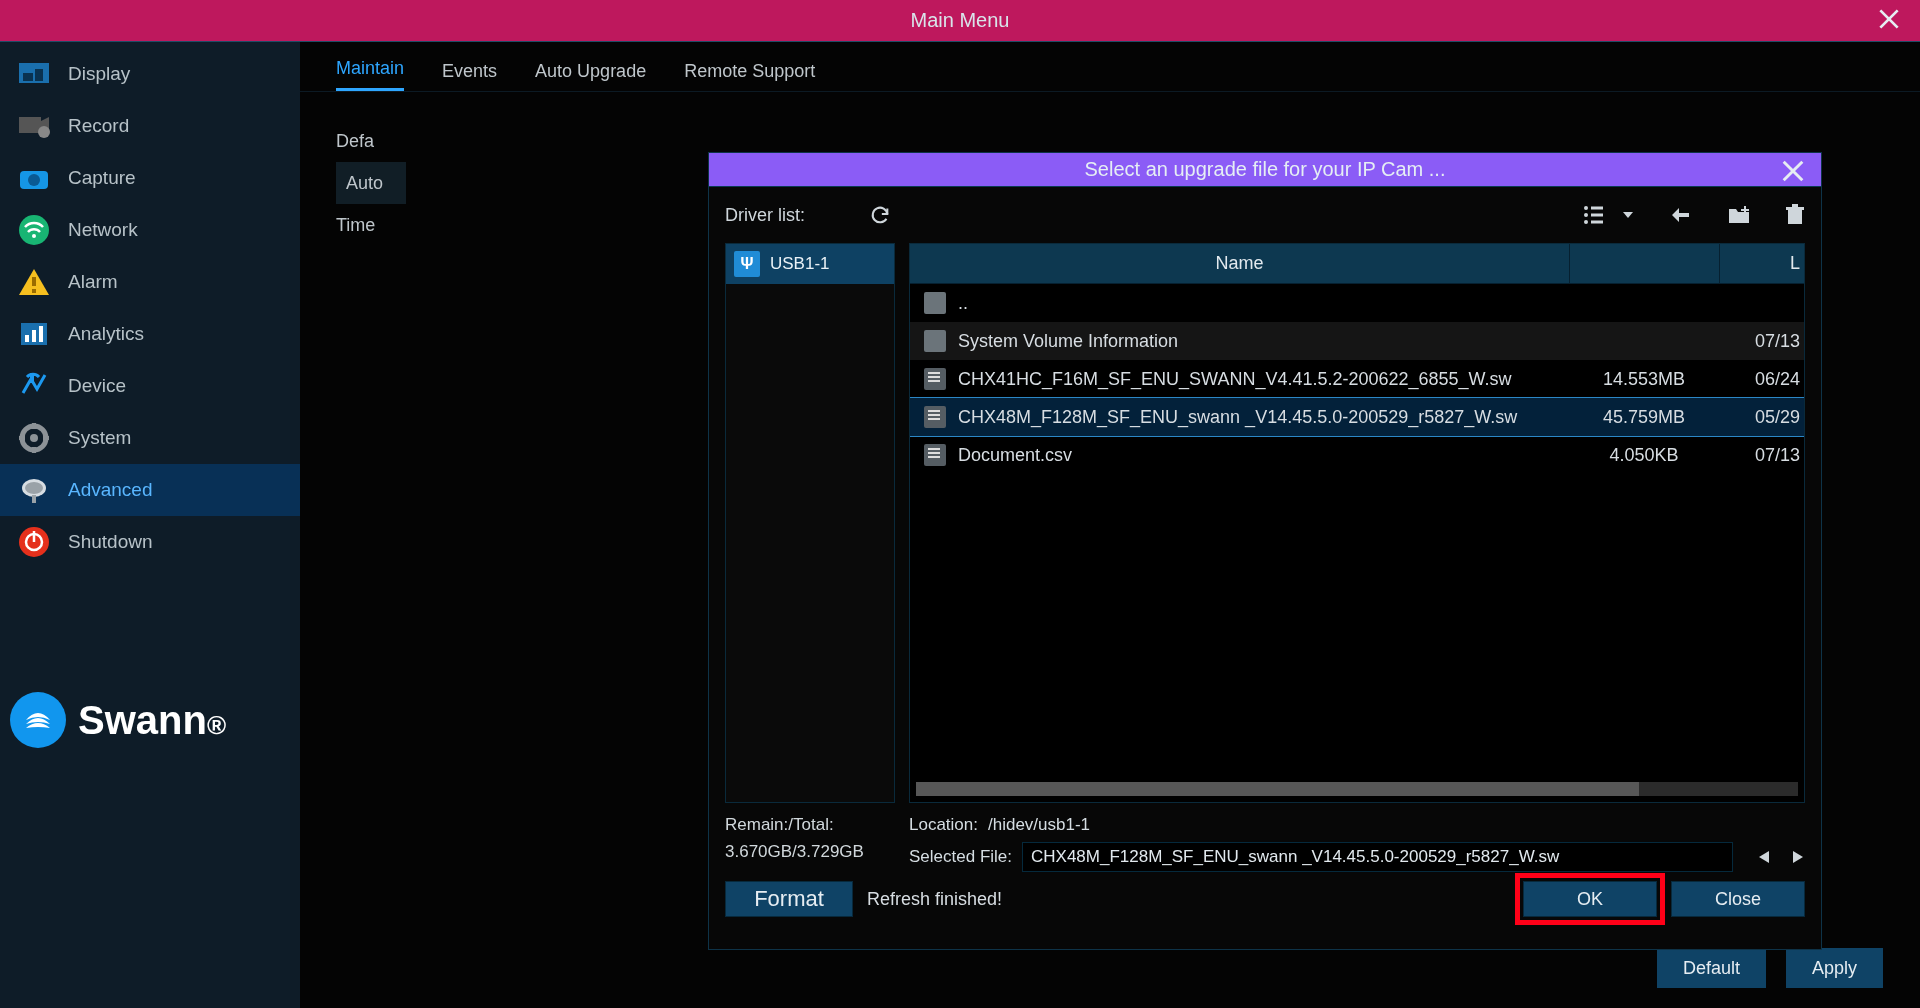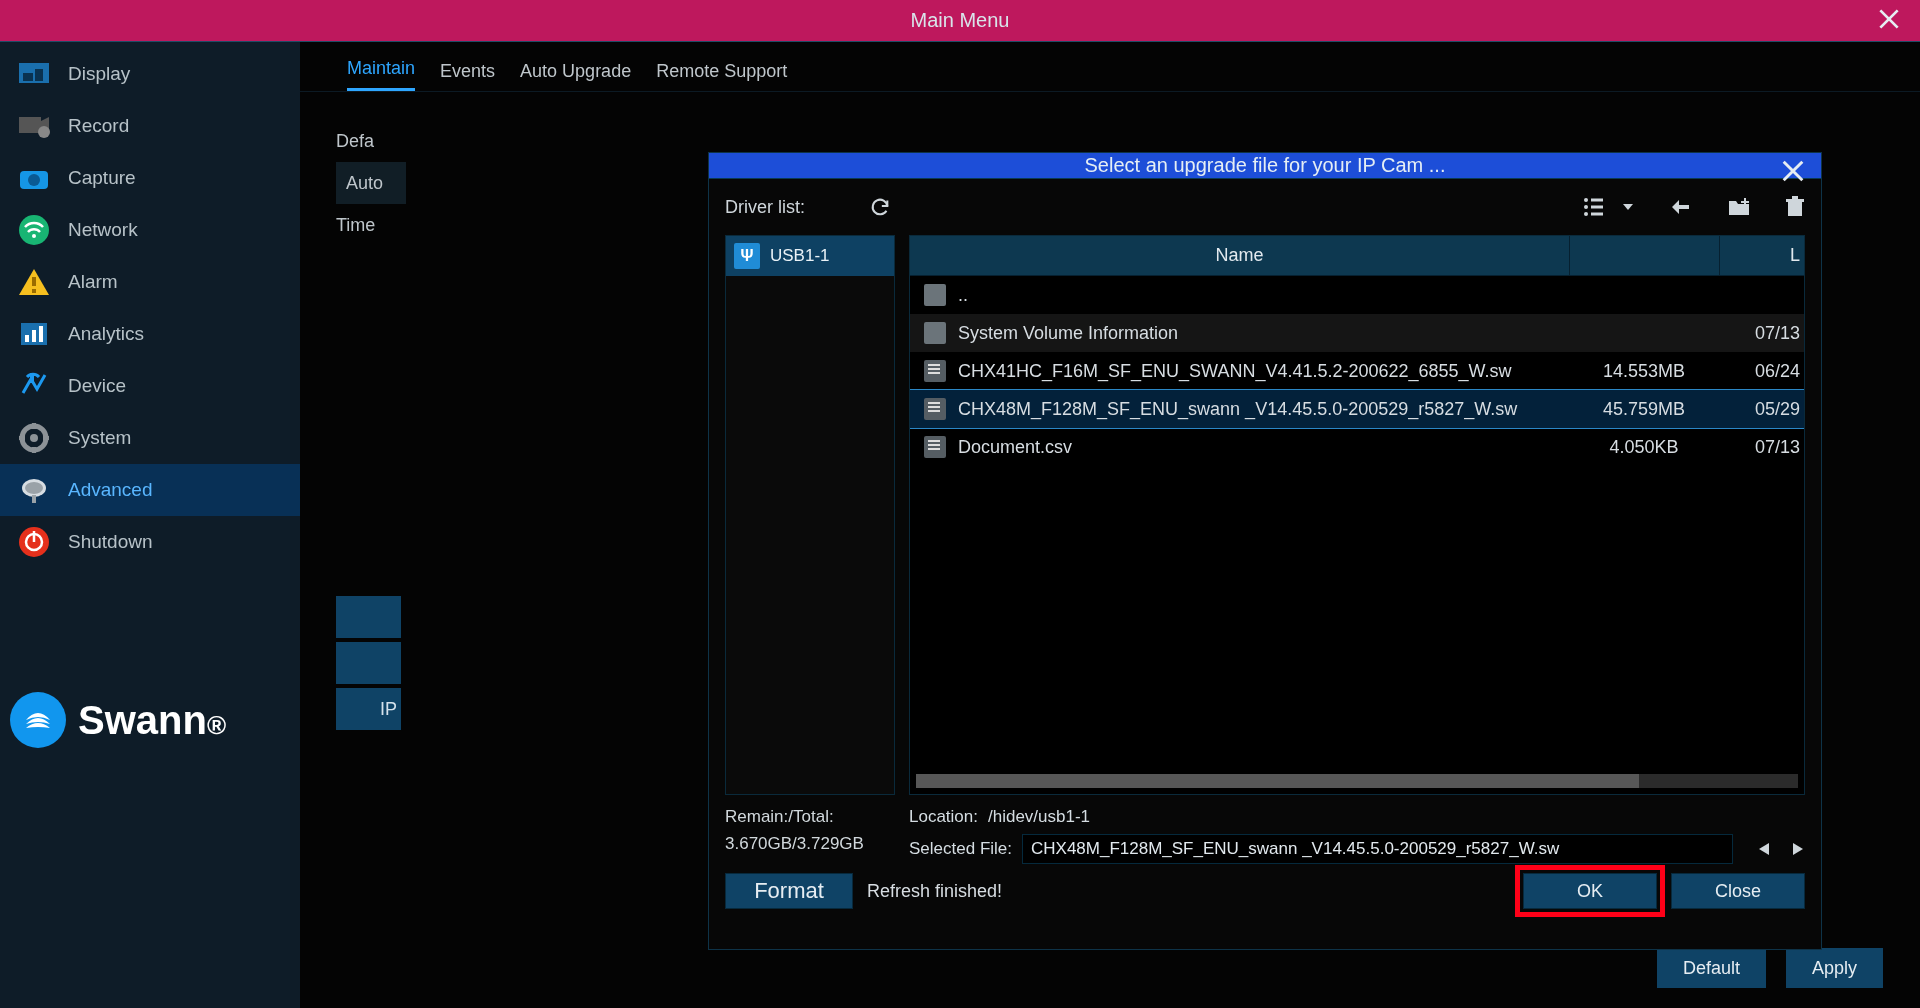--- a/index.html
+++ b/index.html
@@ -16,37 +16,37 @@
 .sidebar { width: 300px; background: #0e1c28; padding-top: 6px; display: flex; flex-direction: column; }
 .sidebar .item { display: flex; align-items: center; height: 52px; gap: 16px; padding-left: 16px; cursor: pointer; color: #b7c2c8; font-size: 19px; }
 .sidebar .item.active { background: #083056; color: #59b6ff; }
 .sidebar .icon-wrap { width: 36px; height: 36px; display: flex; align-items: center; justify-content: center; }
 .logo-area { margin-top: auto; padding: 0 0 260px 10px; display: flex; align-items: center; gap: 12px; color: #fff; }
 .logo-mark { width: 56px; height: 56px; border-radius: 50%; background: #1196ee; display:flex;align-items:center;justify-content:center; }
 .logo-text { font-size: 40px; font-weight: bold; color: #fff; }
 
 
 .content { flex: 1; background: #040404; position: relative; }
-.tabs { height: 44px; display: flex; align-items: flex-end; gap: 25px; padding-left: 47px; margin-top: 6px; border-bottom: 1px solid #0c1a24; }
+.tabs { height: 44px; display: flex; align-items: flex-end; gap: 38px; padding-left: 36px; margin-top: 6px; border-bottom: 1px solid #0c1a24; }
 .tabs .tab { color: #bfc6cb; font-size: 18px; padding-bottom: 9px; cursor: pointer; }
 .tabs .tab.active { color: #2ea6ff; border-bottom: 3px solid #2ea6ff; }
 
 .subrows { margin-left: 36px; margin-top: 28px; color: #bfc6cb; font-size: 18px; }
 .subrows .sr { height: 42px; display: flex; align-items: center; }
 .sr.alt { background: #111e26; width: 70px; padding-left: 10px; }
 
 .vbuttons { position: absolute; left: 36px; top: 554px; width: 65px; }
 .vbuttons .vb { height: 42px; background: #0f4366; margin-bottom: 4px; display:flex; align-items:center; justify-content:flex-end; padding-right:4px; color:#d5e2ec; }
 
 .bottom-bar { position: absolute; bottom: 20px; right: 37px; display: flex; gap: 20px; }
 .btn { background: #0f4366; color: #e6edf2; height: 40px; padding: 0 26px; display: flex; align-items: center; justify-content: center; cursor: pointer; border: none; font-size: 18px; }
 
 
 .dialog { position: absolute; left: 408px; top: 110px; width: 1114px; height: 798px; background: #070707; border: 1px solid #0e3348; }
-.dlg-title { height: 26px; background: #1d4ed8; border-bottom: 1px solid #0a3a53; display: flex; align-items: center; position: relative; }
+.dlg-title { height: 34px; background: #8b5cf6; border-bottom: 1px solid #0a3a53; display: flex; align-items: center; position: relative; }
 .dlg-title .txt { position:absolute; left:50%; transform:translateX(-50%); color:#e5eef4; font-size: 20px; }
 .dlg-title .dlg-x { position: absolute; right: 14px; top: 4px; color: #e6edf2; font-size: 26px; cursor: pointer; }
 
 .dlg-body { padding: 0 16px; }
 
 .driver-row { display: flex; align-items: center; height: 56px; color: #cfd6db; font-size: 18px; }
 .driver-label { margin-right: 12px; color: #cfd6db; }
 .refresh-ic { margin-left: 52px; cursor: pointer; }
 .right-tool { margin-left: auto; display: flex; gap: 34px; align-items: center; }
 .right-tool .ic { cursor: pointer; color: #cdd5da; }
@@ -229,25 +229,20 @@
       <div class="tab">Auto Upgrade</div>
       <div class="tab">Remote Support</div>
     </div>
 
     <div class="subrows">
       <div class="sr">Defa</div>
       <div class="sr alt">Auto</div>
       <div class="sr">Time</div>
     </div>
 
-    <div class="vbuttons">
-      <div class="vb"></div>
-      <div class="vb"></div>
-      <div class="vb">IP</div>
-    </div>
 
     <div class="bottom-bar">
       <button class="btn">Default</button>
       <button class="btn">Apply</button>
     </div>
 
     <div class="dialog">
       <div class="dlg-title">
         <span class="txt">Select an upgrade file for your IP Cam ...</span>
         <span class="dlg-x">

